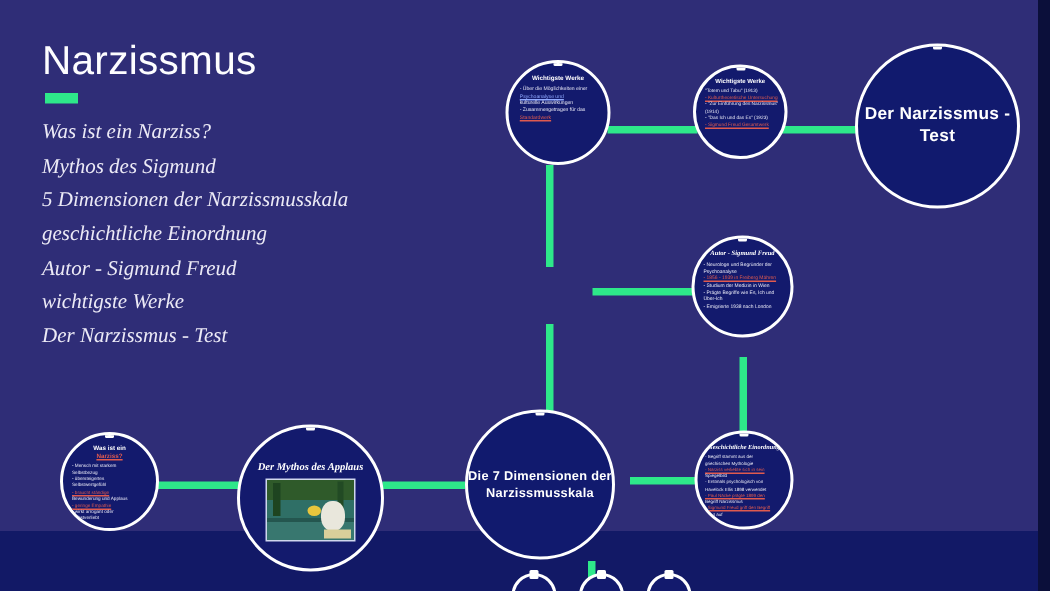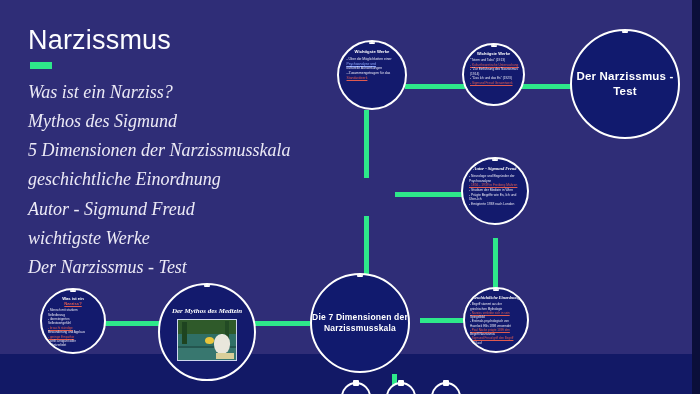--- a/index.html
+++ b/index.html
@@ -59,21 +59,21 @@
   
   .title-block{position:absolute;left:28px;top:27px;z-index:40;}
   .deck-title{
     font-size:27px;color:#fdfdff;letter-spacing:.2px;line-height:1;
     font-family:"Liberation Sans",sans-serif;font-weight:400;
   }
   .title-rule{width:22px;height:7px;background:#2ee88a;margin:8px 0 9px 2px;}
   .agenda{list-style:none;margin:0;padding:0;}
   .agenda li{
     font-family:"Liberation Serif",serif;font-style:italic;
-    font-size:18px;color:#eceaf6;line-height:1.62;white-space:nowrap;
+    font-size:14px;color:#eceaf6;line-height:1.62;white-space:nowrap;
   }
 
   
   .conn{position:absolute;background:#2ee88a;z-index:18;}
 
   
   .node{
     position:absolute;border-radius:50%;
     border:2px solid #ffffff;background:#131a6d;
     box-sizing:border-box;z-index:25;
@@ -255,21 +255,21 @@
     </ul>
   </div>
 
   <div class="node big" style="left:310px;top:273px;width:100px;height:100px;">
     <div class="node-handle"></div>
     <div class="big-label" style="font-size:8.5px;padding:0 0;">Die 7 Dimensionen der Narzissmusskala</div>
   </div>
 
   <div class="node" style="left:158px;top:283px;width:98px;height:98px;padding:22px 6px 0;">
     <div class="node-handle"></div>
-    <div class="n-title serif" style="font-size:7px;">Der Mythos des Medizin</div>
+    <div class="n-title serif" style="font-size:7px;">Der Mythos des Applaus</div>
     <div class="myth-img">
       <div class="m-tree"></div>
         <div class="m-tree2"></div>
       <div class="m-water"></div>
       <div class="m-yellow"></div>
         <div class="m-white"></div>
       <div class="m-sand"></div>
     </div>
   </div>
 

